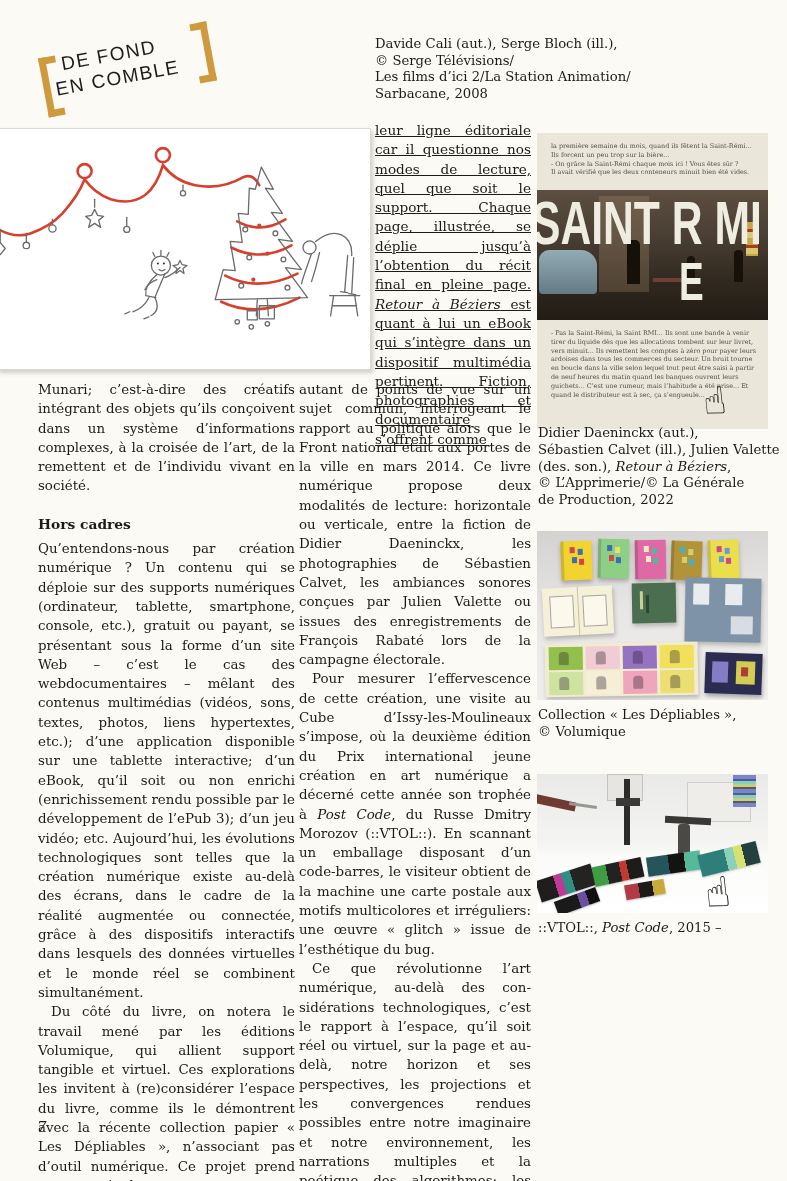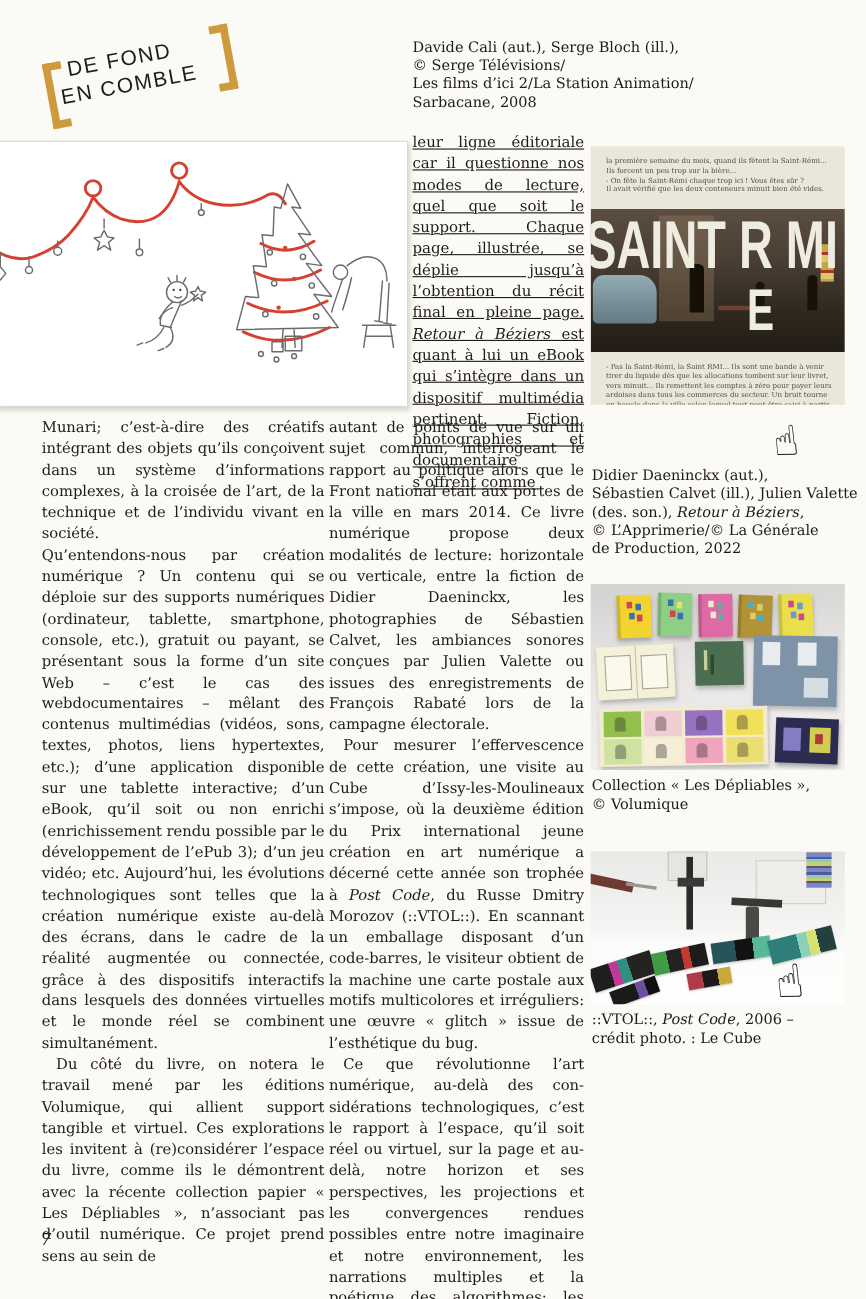--- a/index.html
+++ b/index.html
@@ -30,21 +30,21 @@
   .col p{margin:0;}
   .col p.indent{text-indent:13px;}
   .col-left{left:38px;top:380px;width:257px;}
   .col-mid-top{left:375px;top:121px;width:156px;text-align:justify;font-size:13.6px;line-height:19.3px;text-decoration:underline;}
   .col-mid{left:299px;top:380px;width:232px;}
   .col h3{font-size:13.8px;margin:19px 0 5px 0;font-weight:bold;}
   
   .caption{left:538px;width:228px;font-size:13.2px;line-height:16.8px;}
   .fig{left:537px;width:231px;overflow:hidden;}
   
-  .fig1{top:133px;height:235px;background:#eae6da;}
+  .fig1{top:133px;height:296px;background:#eae6da;}
   .tiny{position:absolute;left:14px;right:11px;font-size:6.4px;line-height:8.8px;color:#514d47;text-align:justify;}
   .tiny div{text-align:left;}
   .fig1-photo{position:absolute;left:0;right:0;top:57px;height:130px;background:linear-gradient(180deg,#5c4e40 0%,#4a3f34 35%,#31291f 70%,#211c15 100%);overflow:hidden;}
   .fig1-title{position:absolute;left:-5px;top:-2px;font-family:"Liberation Sans",sans-serif;font-weight:700;font-size:41px;color:#efece1;white-space:nowrap;transform:scale(1.04,1.5);transform-origin:left top;letter-spacing:0px;}
   .fig1-e{position:absolute;left:142px;top:62px;font-family:"Liberation Sans",sans-serif;font-weight:700;font-size:37px;color:#efece1;transform:scaleY(1.45);transform-origin:left top;}
   .ph{position:absolute;}
   .car{left:2px;top:60px;width:58px;height:44px;background:linear-gradient(#93abb4,#647b85);border-radius:10px 16px 4px 4px;}
   .wallglow{left:62px;top:6px;width:50px;height:96px;background:rgba(164,140,108,.30);}
   .sil1{left:90px;top:50px;width:13px;height:44px;background:#151008;border-radius:5px 5px 0 0;}
   .sil2{left:150px;top:66px;width:8px;height:28px;background:#1a140c;border-radius:4px 4px 0 0;}
@@ -194,35 +194,36 @@
       <circle cx="260" cy="96" r="2"></circle>
         <circle cx="268" cy="124" r="2"></circle>
         <circle cx="254" cy="150" r="2"></circle>
     </g>
   </svg>
 </div>
 
 <div class="abs col-mid-top"><span>leur ligne éditoriale car il questionne nos modes de lecture, quel que soit le support. Chaque page, illustrée, se déplie jusqu’à l’obtention du récit final en pleine page. </span><i>Retour à Béziers</i><span> est quant à lui un eBook qui s’intègre dans un dispositif multimédia pertinent. Fiction, photographies et documentaire s’offrent comme</span></div>
 
 <div class="abs col col-left">
-  <p>Munari; c’est-à-dire des créatifs intégrant des objets qu’ils conçoivent dans un système d’informations complexes, à la croisée de l’art, de la technique et de l’individu vivant en société.</p>
+  <p>Munari; c’est-à-dire des créatifs intégrant des objets qu’ils conçoivent dans un système d’informations complexes, à la croisée de l’art, de la remettent et de l’individu vivant en société.</p>
+  <h3>Hors cadres</h3>
   <p>Qu’entendons-nous par création numérique ? Un contenu qui se déploie sur des supports numériques (ordinateur, tablette, smartphone, console, etc.), gratuit ou payant, se présentant sous la forme d’un site Web – c’est le cas des webdocumentaires – mêlant des contenus multimédias (vidéos, sons, textes, photos, liens hypertextes, etc.); d’une application disponible sur une tablette interactive; d’un eBook, qu’il soit ou non enrichi (enrichissement rendu possible par le développement de l’ePub 3); d’un jeu vidéo; etc. Aujourd’hui, les évolutions technologiques sont telles que la création numérique existe au-delà des écrans, dans le cadre de la réalité augmentée ou connectée, grâce à des dispositifs interactifs dans lesquels des données virtuelles et le monde réel se combinent simultanément.</p>
   <p class="indent">Du côté du livre, on notera le travail mené par les éditions Volumique, qui allient support tangible et virtuel. Ces explorations les invitent à (re)considérer l’espace du livre, comme ils le démontrent avec la récente collection papier « Les Dépliables », n’associant pas d’outil numérique. Ce projet prend sens au sein de</p>
 </div>
 
 <div class="abs col col-mid">
   <p>autant de points de vue sur un sujet commun, interrogeant le rapport au politique alors que le Front national était aux portes de la ville en mars 2014. Ce livre numérique propose deux modalités de lecture: horizontale ou verticale, entre la fiction de Didier Daeninckx, les photographies de Sébastien Calvet, les ambiances sonores conçues par Julien Valette ou issues des enregistrements de François Rabaté lors de la campagne électorale.</p>
   <p class="indent"><span>Pour mesurer l’effervescence de cette création, une visite au Cube d’Issy-les-Moulineaux s’impose, où la deuxième édition du Prix international jeune création en art numérique a décerné cette année son trophée à </span><i>Post Code</i><span>, du Russe Dmitry Morozov (::VTOL::). En scannant un emballage disposant d’un code-barres, le visiteur obtient de la machine une carte postale aux motifs multicolores et irréguliers: une œuvre « glitch » issue de l’esthétique du bug.</span></p>
   <p class="indent">Ce que révolutionne l’art numérique, au-delà des con-sidérations technologiques, c’est le rapport à l’espace, qu’il soit réel ou virtuel, sur la page et au-delà, notre horizon et ses perspectives, les projections et les convergences rendues possibles entre notre imaginaire et notre environnement, les narrations multiples et la poétique des algorithmes; les lectures renouvelées des images qui se déploient dans des univers infinis. L’acte créatif est métamorphosé, éminemment pluriel et</p>
 </div>
 
 <div class="abs fig fig1">
   <div class="tiny" style="top:9px;">
       <div>la première semaine du mois, quand ils fêtent la Saint-Rémi... Ils forcent un peu trop sur la bière...</div>
-      <div>- On fête la Saint-Rémi chaque trop ici ! Vous êtes sûr ?</div>
+      <div>- On grâce la Saint-Rémi chaque mois ici ! Vous êtes sûr ?</div>
       <div>Il avait vérifié que les deux conteneurs minuit bien été vides.</div>
     </div>
   <div class="fig1-photo">
     <div class="ph wallglow"></div>
     <div class="ph car"></div>
     <div class="ph sil1"></div>
     <div class="ph sil2"></div>
     <div class="ph sil3"></div>
     <div class="ph bench"></div>
     <div class="ph sign"></div>
@@ -290,17 +291,16 @@
   <div class="ph handle"></div>
   <div class="card c1"></div>
   <div class="card c2"></div>
   <div class="card c3"></div>
   <div class="card c4"></div>
   <div class="card c5"></div>
   <div class="card c6"></div>
 </div>
 <span class="abs hand hand2">☝</span>
 <div class="abs caption cap3 cap-lines">
-    <div><span>::VTOL::, </span><i>Post Code</i><span>, 2006 –</span></div>
-    <div><span>crédit photo. : Le Cube</span></div>
+    <div><span>::VTOL::, </span><i>Post Code</i><span>, 2015 –</span></div>
   </div>
 
 <div class="abs pagenum">7</div>
 
 </body></html>

